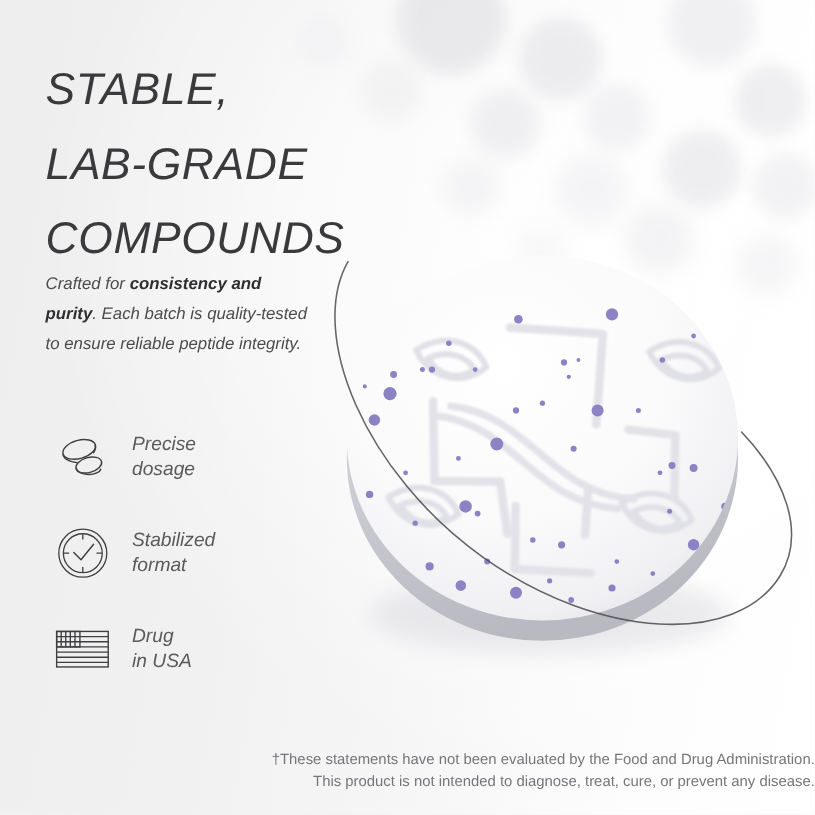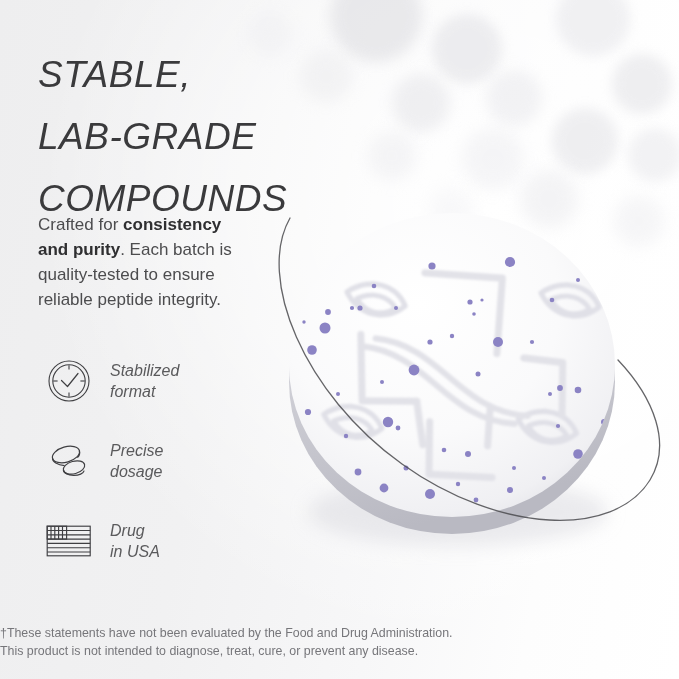--- a/index.html
+++ b/index.html
@@ -25,44 +25,45 @@
     position:absolute;left:38px;top:44px;width:330px;
     font-size:37px;line-height:62px;
     font-style:italic;font-weight:300;
     letter-spacing:0.5px;
     color:#3a3a3c;
     white-space:pre-line;
   }
 
   
   .body-copy{
-    position:absolute;left:38px;top:212px;width:218px;
-    font-size:17px;line-height:25px;font-weight:400;
+    position:absolute;left:38px;top:224px;width:218px;
+    font-size:14px;line-height:25px;font-weight:400;
     color:#4c4c4e;
+    font-style:italic;
   }
   .body-copy b{font-weight:700;color:#2f2f31;}
 
   
   .features{position:absolute;left:44px;top:352px;width:230px;}
   .feature{display:flex;align-items:center;height:58px;margin-bottom:22px;}
   .feature-icon{width:50px;min-width:50px;height:50px;display:flex;align-items:center;justify-content:center;}
   .feature-label{
     margin-left:16px;
     font-size:16px;line-height:21px;
     font-style:italic;font-weight:300;
     color:#5a5a5c;white-space:pre-line;
   }
 
   
   #tablet-wrap{position:absolute;left:262px;top:182px;width:400px;height:400px;}
 
   
   .disclaimer{
     position:absolute;left:0;right:0;top:624px;
-    text-align:left;
+    text-align:right;
     font-size:12.4px;line-height:18px;
     color:#76767a;
     white-space:pre-line;
   }
 </style>
 </head>
 <body>
 
 <div id="stage">
 
@@ -87,46 +88,46 @@
   <div class="headline">STABLE,
 LAB-GRADE
 COMPOUNDS</div>
 
   <div class="body-copy"><span>Crafted for </span><b>consistency and purity</b><span>. Each batch is quality-tested to ensure reliable peptide integrity.</span></div>
 
   <div class="features">
 
     <div class="feature">
       <div class="feature-icon">
+        <svg width="46" height="42" viewBox="0 0 46 42" fill="none" stroke="#3f3f42" stroke-width="1.2" stroke-linejoin="round">
+          <ellipse cx="20" cy="14.5" rx="14" ry="7.6" transform="rotate(-16 20 14.5)"></ellipse>
+          <path d="M6.6 18.2 C6.2 21.6 11.4 25 18.6 25.6"></path>
+          <path d="M33.2 10.6 C34.0 13.0 33.6 15.6 31.4 17.6"></path>
+          <ellipse cx="28" cy="27.5" rx="11" ry="6.2" transform="rotate(-16 28 27.5)"></ellipse>
+          <path d="M17.6 30.0 C17.3 32.6 21.8 35.3 27.6 35.4 C33.0 35.5 37.4 33.4 38.2 30.6"></path>
+        </svg>
+      </div>
+      <div class="feature-label">Precise
+dosage</div>
+    </div>
+
+    <div class="feature">
+      <div class="feature-icon">
         <svg width="44" height="44" viewBox="0 0 44 44" fill="none" stroke="#3f3f42" stroke-width="1.1">
           <circle cx="22" cy="22" r="20"></circle>
           <circle cx="22" cy="22" r="16.2"></circle>
           <line x1="22" y1="6.2" x2="22" y2="10.6"></line>
           <line x1="22" y1="33.4" x2="22" y2="37.8"></line>
           <line x1="6.2" y1="22" x2="10.6" y2="22"></line>
           <line x1="33.4" y1="22" x2="37.8" y2="22"></line>
           <polyline points="14.5,21.5 20.5,27.5 31,14.5" stroke-width="1.2" stroke-linecap="round" stroke-linejoin="round"></polyline>
         </svg>
       </div>
       <div class="feature-label">Stabilized
 format</div>
-    </div>
-
-    <div class="feature">
-      <div class="feature-icon">
-        <svg width="46" height="42" viewBox="0 0 46 42" fill="none" stroke="#3f3f42" stroke-width="1.2" stroke-linejoin="round">
-          <ellipse cx="20" cy="14.5" rx="14" ry="7.6" transform="rotate(-16 20 14.5)"></ellipse>
-          <path d="M6.6 18.2 C6.2 21.6 11.4 25 18.6 25.6"></path>
-          <path d="M33.2 10.6 C34.0 13.0 33.6 15.6 31.4 17.6"></path>
-          <ellipse cx="28" cy="27.5" rx="11" ry="6.2" transform="rotate(-16 28 27.5)"></ellipse>
-          <path d="M17.6 30.0 C17.3 32.6 21.8 35.3 27.6 35.4 C33.0 35.5 37.4 33.4 38.2 30.6"></path>
-        </svg>
-      </div>
-      <div class="feature-label">Precise
-dosage</div>
     </div>
 
     <div class="feature">
       <div class="feature-icon">
         <svg width="46" height="34" viewBox="0 0 46 34" fill="none" stroke="#3f3f42" stroke-width="1.15">
           <rect x="1.2" y="2.2" width="43" height="29.6"></rect>
           <line x1="1.2" y1="6.5" x2="44.2" y2="6.5"></line>
           <line x1="1.2" y1="10.8" x2="44.2" y2="10.8"></line>
           <line x1="1.2" y1="15.1" x2="44.2" y2="15.1"></line>
           <line x1="1.2" y1="19.4" x2="44.2" y2="19.4"></line>

